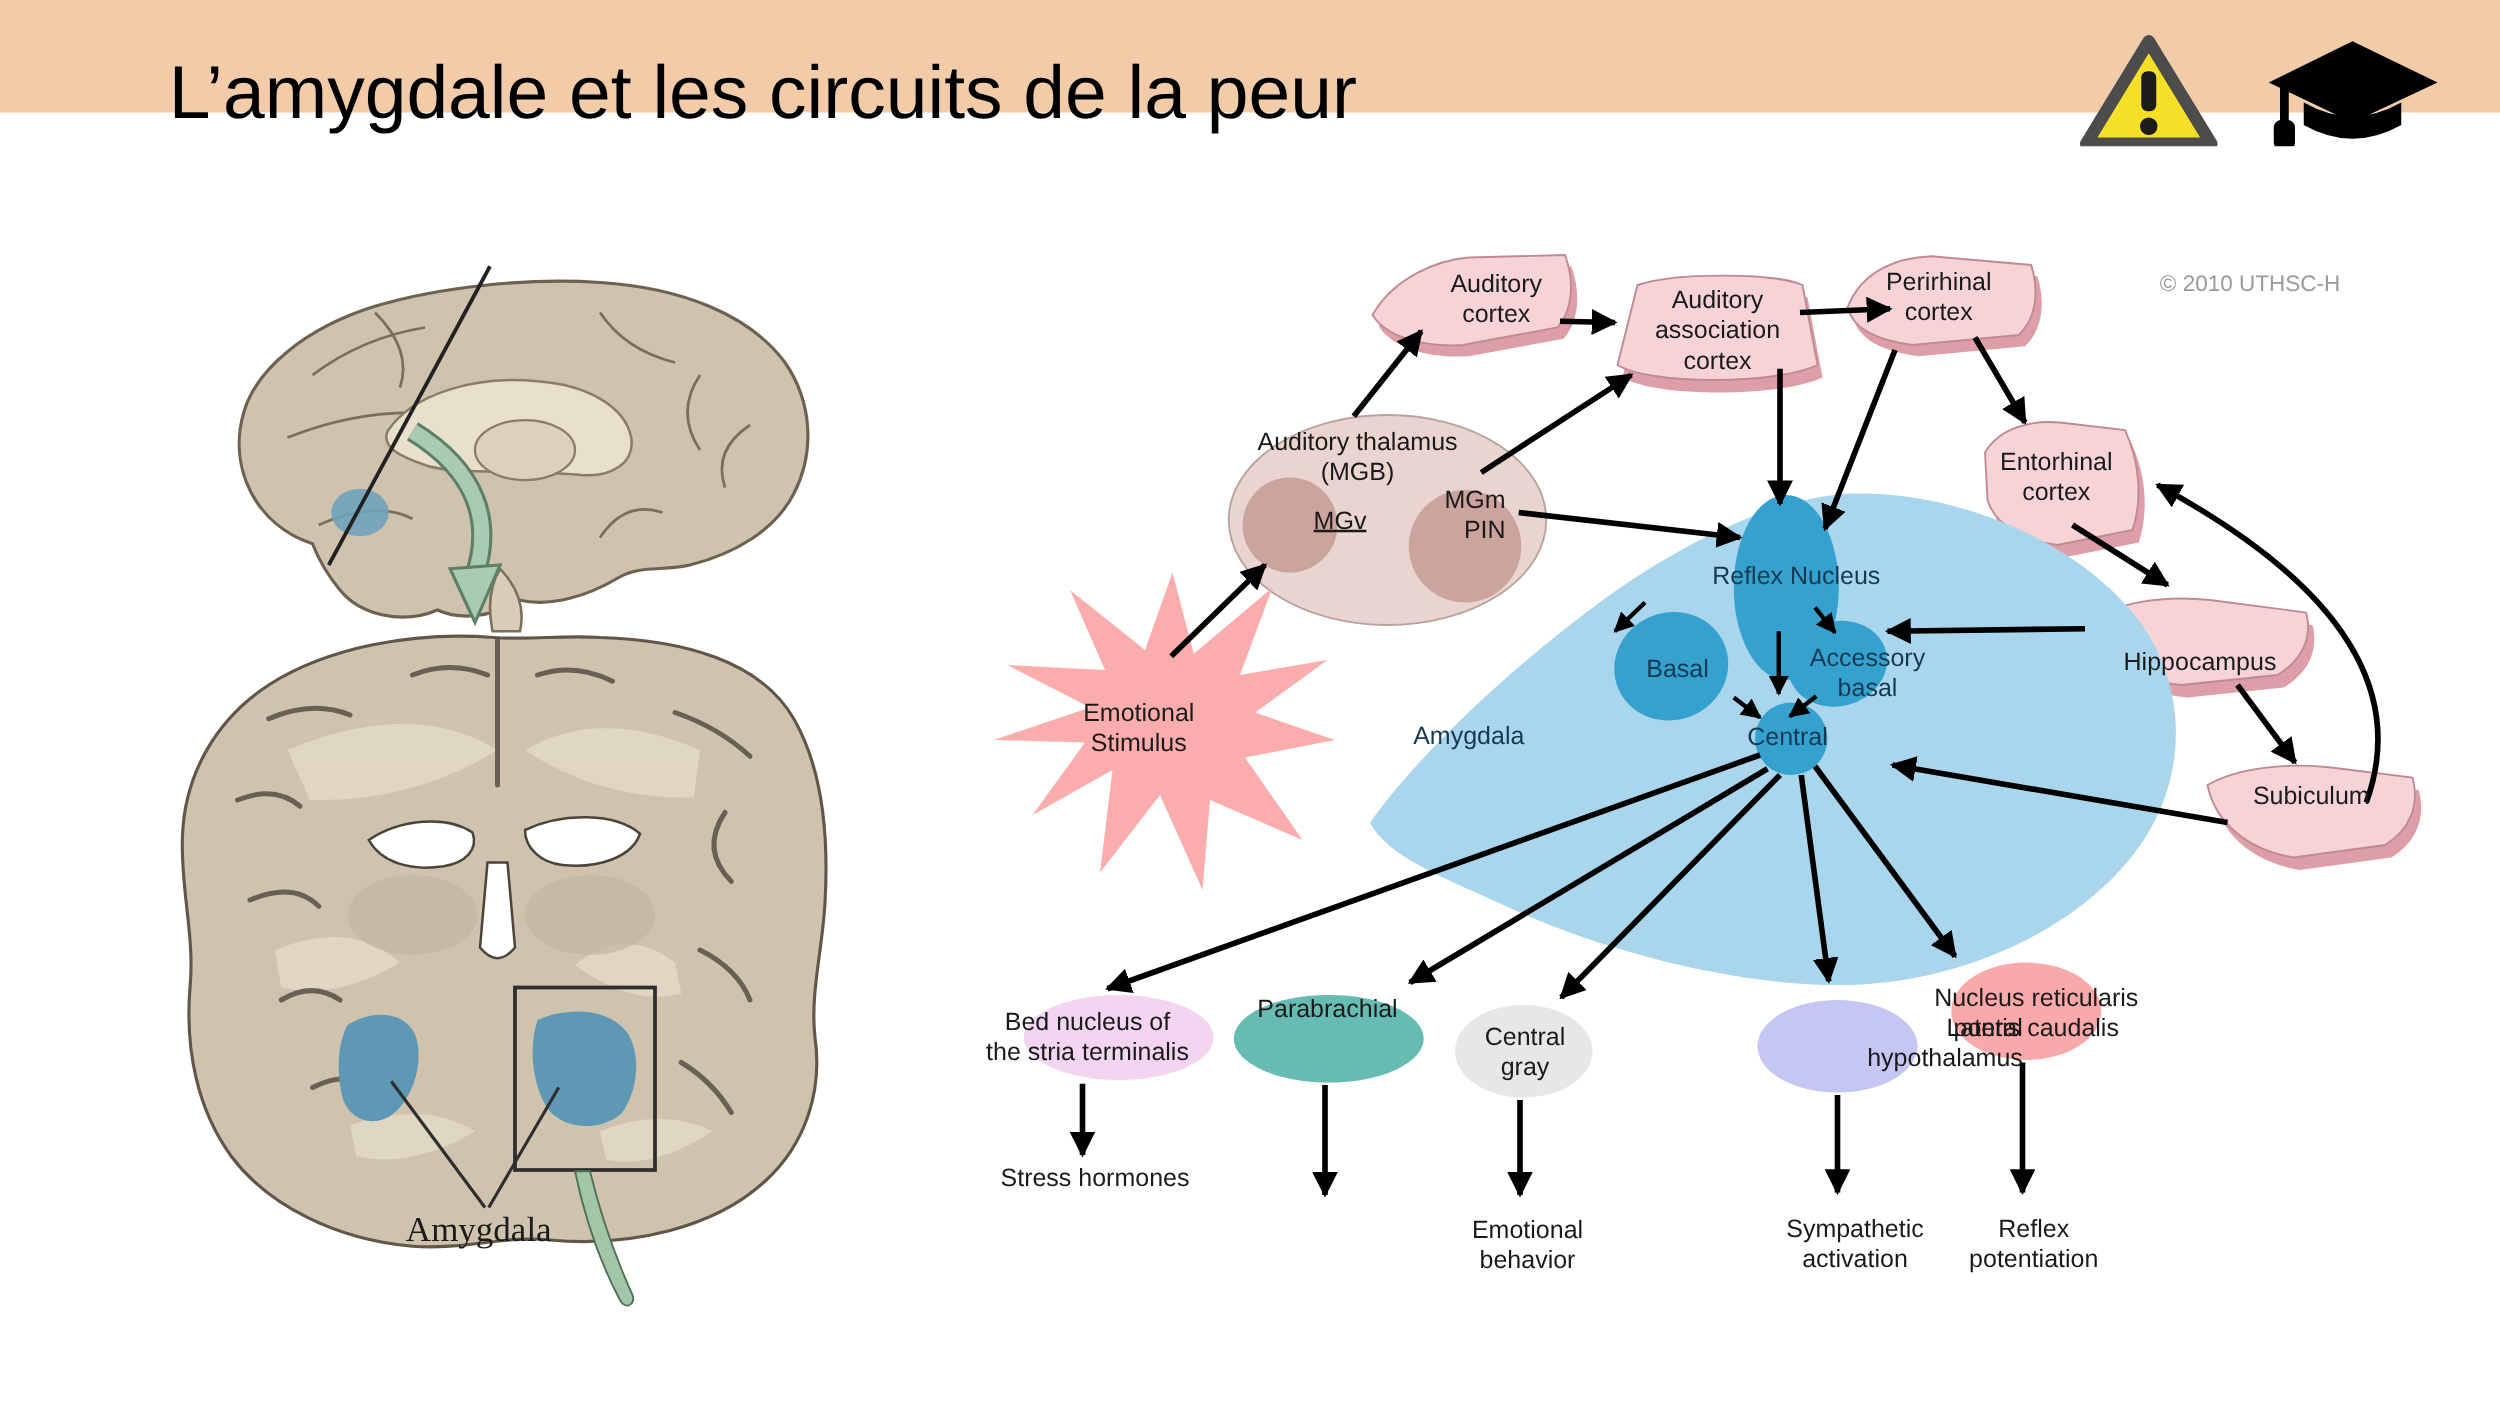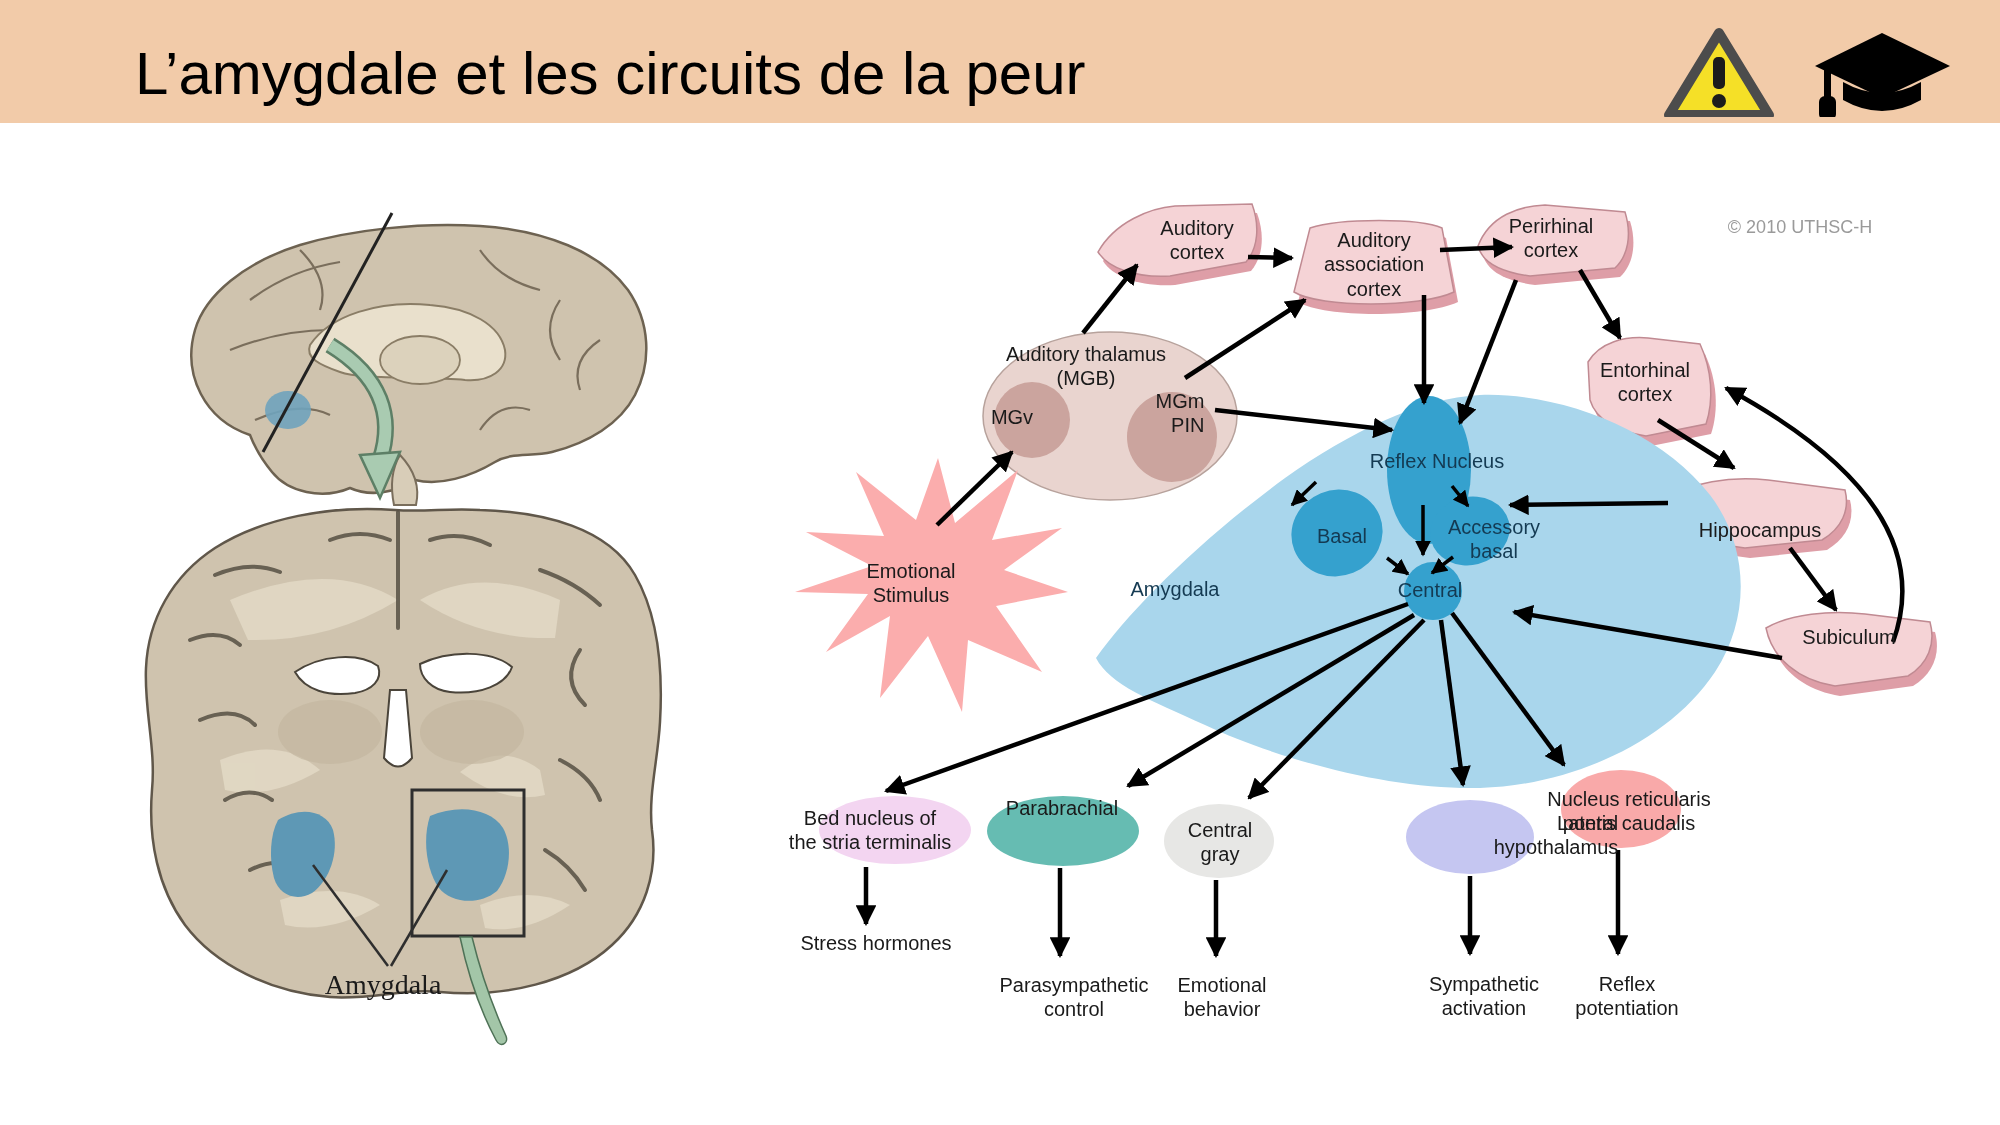--- a/index.html
+++ b/index.html
@@ -1,18 +1,18 @@
 <!DOCTYPE html>
 <html><head>
 <meta charset="utf-8">
 <style>
   html,body{margin:0;padding:0;background:#888;}
   .slide{position:relative;width:2000px;height:1125px;background:#ffffff;overflow:hidden;
          font-family:"Liberation Sans",sans-serif;}
-  .header{position:absolute;left:0;top:0;width:2000px;height:123px;background:#F2CBA9;}
+  .header{position:absolute;left:0;top:0;width:2000px;height:90px;background:#F2CBA9;}
   .title{position:absolute;left:135px;top:42px;font-size:60px;line-height:1.05;color:#000;}
   svg.canvas{position:absolute;left:0;top:0;}
   .lbl{position:absolute;transform:translate(-50%,-50%);text-align:center;white-space:pre-line;
        font-size:20px;line-height:1.22;color:#1a1a1a;z-index:5;}
   .navy{color:#143a52;}
   .gray{color:#9a9a9a;}
   .serif{font-family:"Liberation Serif",serif;font-size:28px;color:#1b1b1b;}
   .small{font-size:18px;}
 </style>
 </head>
@@ -228,21 +228,21 @@
 
   <div class="lbl" style="left:1197px;top:240px;">Auditory
 cortex</div>
   <div class="lbl" style="left:1374px;top:265px;">Auditory
 association
 cortex</div>
   <div class="lbl" style="left:1551px;top:238px;">Perirhinal
 cortex</div>
   <div class="lbl" style="left:1086px;top:366px;">Auditory thalamus
 (MGB)</div>
-  <div class="lbl" style="left:1012px;top:417px;">MGv</div>
+  <div class="lbl" style="left:1072px;top:417px;text-decoration:underline;">MGv</div>
   <div class="lbl" style="left:1180px;top:413px;text-align:right;">MGm
 PIN</div>
   <div class="lbl" style="left:911px;top:583px;">Emotional
 Stimulus</div>
   <div class="lbl" style="left:1645px;top:382px;">Entorhinal
 cortex</div>
   <div class="lbl" style="left:1760px;top:506px;margin-top:24px;">Hippocampus</div>
   <div class="lbl" style="left:1849px;top:637px;">Subiculum</div>
 
   <div class="lbl navy" style="left:1175px;top:589px;">Amygdala</div>
@@ -256,22 +256,20 @@
 the stria terminalis</div>
   <div class="lbl" style="left:1062px;top:808px;">Parabrachial</div>
   <div class="lbl" style="left:1220px;top:842px;">Central
 gray</div>
   <div class="lbl" style="left:1556px;top:835px;text-align:right;">Lateral
 hypothalamus</div>
   <div class="lbl" style="left:1629px;top:811px;">Nucleus reticularis
 pontis caudalis</div>
 
   <div class="lbl" style="left:876px;top:943px;">Stress hormones</div>
-  <div class="lbl" style="left:1074px;top:997px;">Parasympathetic
-control</div>
   <div class="lbl" style="left:1222px;top:997px;">Emotional
 behavior</div>
   <div class="lbl" style="left:1484px;top:996px;">Sympathetic
 activation</div>
   <div class="lbl" style="left:1627px;top:996px;">Reflex
 potentiation</div>
 
   <div class="lbl serif" style="left:383px;top:985px;">Amygdala</div>
 
 </div>

